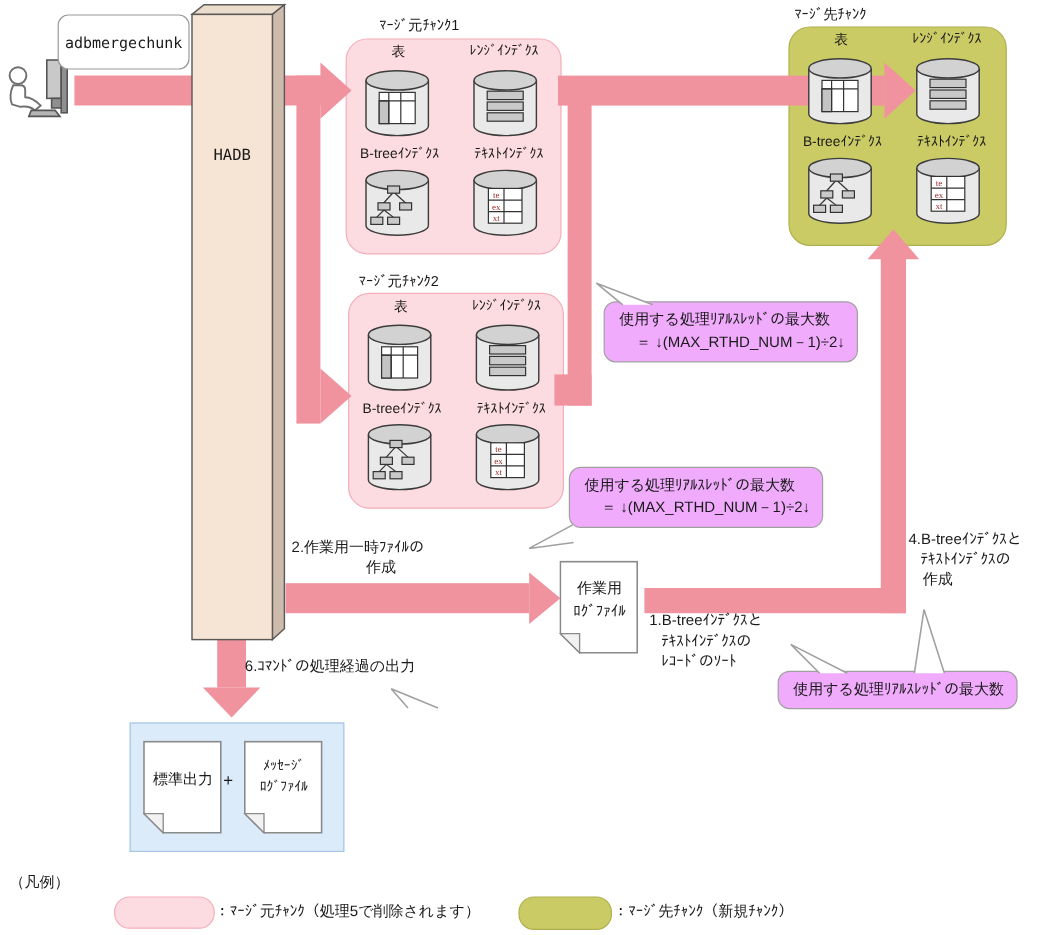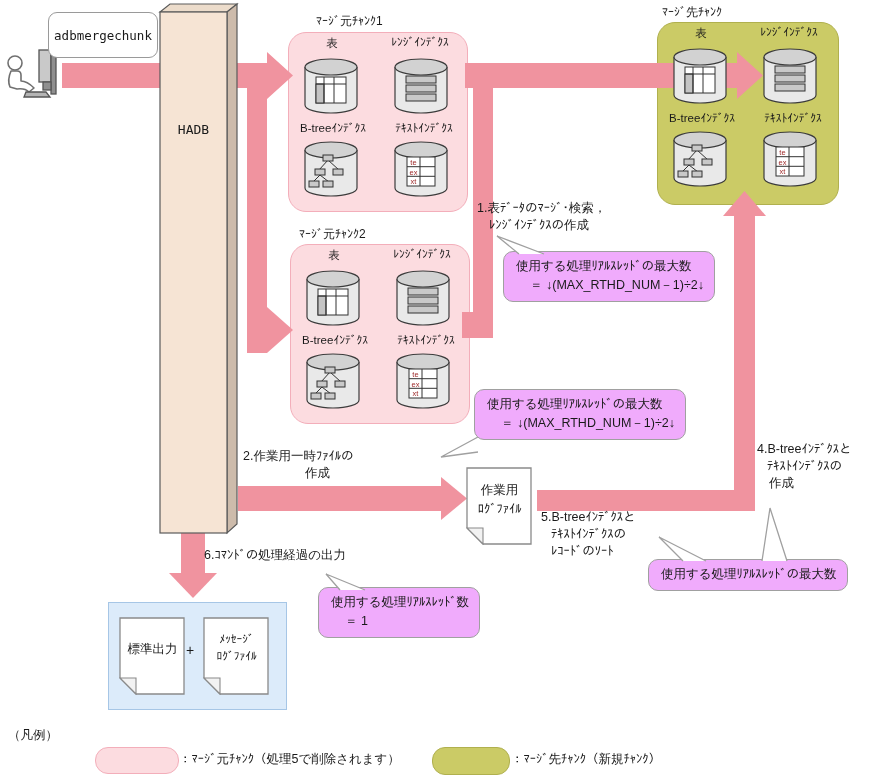--- a/index.html
+++ b/index.html
@@ -12,21 +12,21 @@
   .src{background:#fcdce0;border:1px solid #f3aeba;}
   .tgt{background:#cbcb66;border:1px solid #b0b04e;}
   .box-title{position:absolute;font-size:12px;white-space:nowrap;}
   .slot{position:absolute;width:56px;height:58px;}
   .cyl-a{left:15px;top:25px;} .cyl-b{left:105px;top:25px;}
   .cyl-c{left:15px;top:108px;} .cyl-d{left:105px;top:108px;}
   .cyl-lbl{position:absolute;font-size:11.5px;white-space:nowrap;text-align:center;}
   .lbl-a{left:0;top:4px;width:88px;} .lbl-b{left:86px;top:4px;width:92px;}
   .lbl-c{left:-3px;top:90px;width:96px;} .lbl-d{left:93px;top:90px;width:86px;}
   .textrows{position:absolute;width:13px;font-size:7.5px;line-height:9.7px;
-            color:#9e2a2a;text-align:center;font-family:Liberation Sans, sans-serif;}
+            color:#9e2a2a;text-align:center;font-family:Liberation Serif, serif;}
   
   .callout{position:absolute;background:#f0abfc;border:1.5px solid #a0a0a0;border-radius:10px;
            padding:5px 10px 6px 12px;font-size:12.5px;line-height:19px;white-space:nowrap;}
   .ind{padding-left:14px;}
   .steptxt{position:absolute;font-size:12.5px;line-height:17px;white-space:nowrap;}
   .doc-label{position:absolute;text-align:center;font-size:12.5px;line-height:19px;white-space:nowrap;}
   svg{display:block;}
   .toplayer{pointer-events:none;}
 </style>
 </head>
@@ -219,54 +219,46 @@
         <use href="#cylbody"></use>
         <use href="#ic-text"></use>
       </svg>
     <div class="textrows" style="left:119px;top:126px;">
       <span style="display:block">te</span>
       <span style="display:block">ex</span>
       <span style="display:block">xt</span>
     </div>
   </div>
 
-  <div class="steptxt" style="left:477px;top:200px;">
-    <div>1.表ﾃﾞｰﾀのﾏｰｼﾞ･検索，</div>
-    <div style="padding-left:12px">ﾚﾝｼﾞｲﾝﾃﾞｸｽの作成</div>
-  </div>
   <div class="steptxt" style="left:243px;top:448px;">
     <div>2.作業用一時ﾌｧｲﾙの</div>
     <div style="padding-left:62px">作成</div>
   </div>
   <div class="steptxt" style="left:541px;top:509px;">
-    <div>5.B-treeｲﾝﾃﾞｸｽと</div>
+    <div>1.B-treeｲﾝﾃﾞｸｽと</div>
     <div style="padding-left:10px">ﾃｷｽﾄｲﾝﾃﾞｸｽの</div>
     <div style="padding-left:10px">ﾚｺｰﾄﾞのｿｰﾄ</div>
   </div>
   <div class="steptxt" style="left:757px;top:441px;">
     <div>4.B-treeｲﾝﾃﾞｸｽと</div>
     <div style="padding-left:10px">ﾃｷｽﾄｲﾝﾃﾞｸｽの</div>
     <div style="padding-left:12px">作成</div>
   </div>
   <div class="steptxt" style="left:204px;top:547px;">6.ｺﾏﾝﾄﾞの処理経過の出力</div>
 
   <div class="callout" style="left:503px;top:251px;">
     <div>使用する処理ﾘｱﾙｽﾚｯﾄﾞの最大数</div>
     <div class="ind">＝ ↓(MAX_RTHD_NUM－1)÷2↓</div>
   </div>
   <div class="callout" style="left:474px;top:389px;">
     <div>使用する処理ﾘｱﾙｽﾚｯﾄﾞの最大数</div>
     <div class="ind">＝ ↓(MAX_RTHD_NUM－1)÷2↓</div>
   </div>
   <div class="callout" style="left:648px;top:559px;">
     <div>使用する処理ﾘｱﾙｽﾚｯﾄﾞの最大数</div>
-  </div>
-  <div class="callout" style="left:318px;top:587px;">
-    <div>使用する処理ﾘｱﾙｽﾚｯﾄﾞ数</div>
-    <div class="ind">＝ 1</div>
   </div>
 
   <svg class="abs" style="left:466px;top:467px;" width="67" height="78">
       <use href="#doc-shape"></use>
     </svg>
   <div class="doc-label" style="left:466px;top:481px;width:67px;">
     <div>作業用</div>
     <div>ﾛｸﾞﾌｧｲﾙ</div>
   </div>
 

